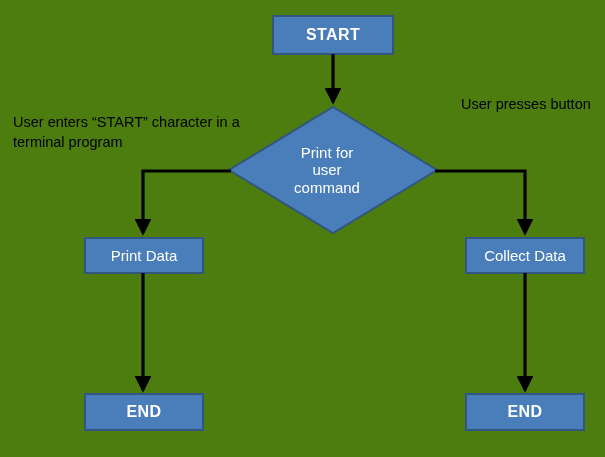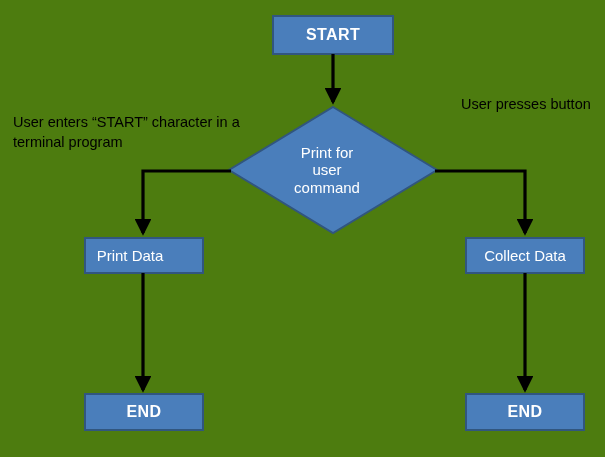--- a/index.html
+++ b/index.html
@@ -91,21 +91,21 @@
 
     <path d="M 525 273 L 525 390" stroke="#000000" stroke-width="3.2" fill="none" marker-end="url(#arrow)"></path>
   </svg>
 
   <div class="node-label terminator-label" style="left:273px; top:16px; width:120px; height:38px;">START</div>
 
   <div class="node-label decision-label" style="left: 262px; top: 118px; width: 130px; height: 104px; white-space: pre-line;">Print for
 user
 command</div>
 
-  <div class="node-label process-label" style="left:71px; top:238px; width:118px; height:35px;">Print Data</div>
+  <div class="node-label process-label" style="left:85px; top:238px; width:118px; height:35px;">Print Data</div>
 
   <div class="node-label process-label" style="left:466px; top:238px; width:118px; height:35px;text-align:center;">Collect Data</div>
 
   <div class="node-label terminator-label" style="left:85px; top:394px; width:118px; height:36px;">END</div>
 
   <div class="node-label terminator-label" style="left:466px; top:394px; width:118px; height:36px;">END</div>
 
   <div class="annotation" style="left:4px; top:113px; width:228px;">User enters “START” character in a terminal program</div>
 
   <div class="annotation" style="left:452px; top:95px; width:148px;">User presses button</div>

